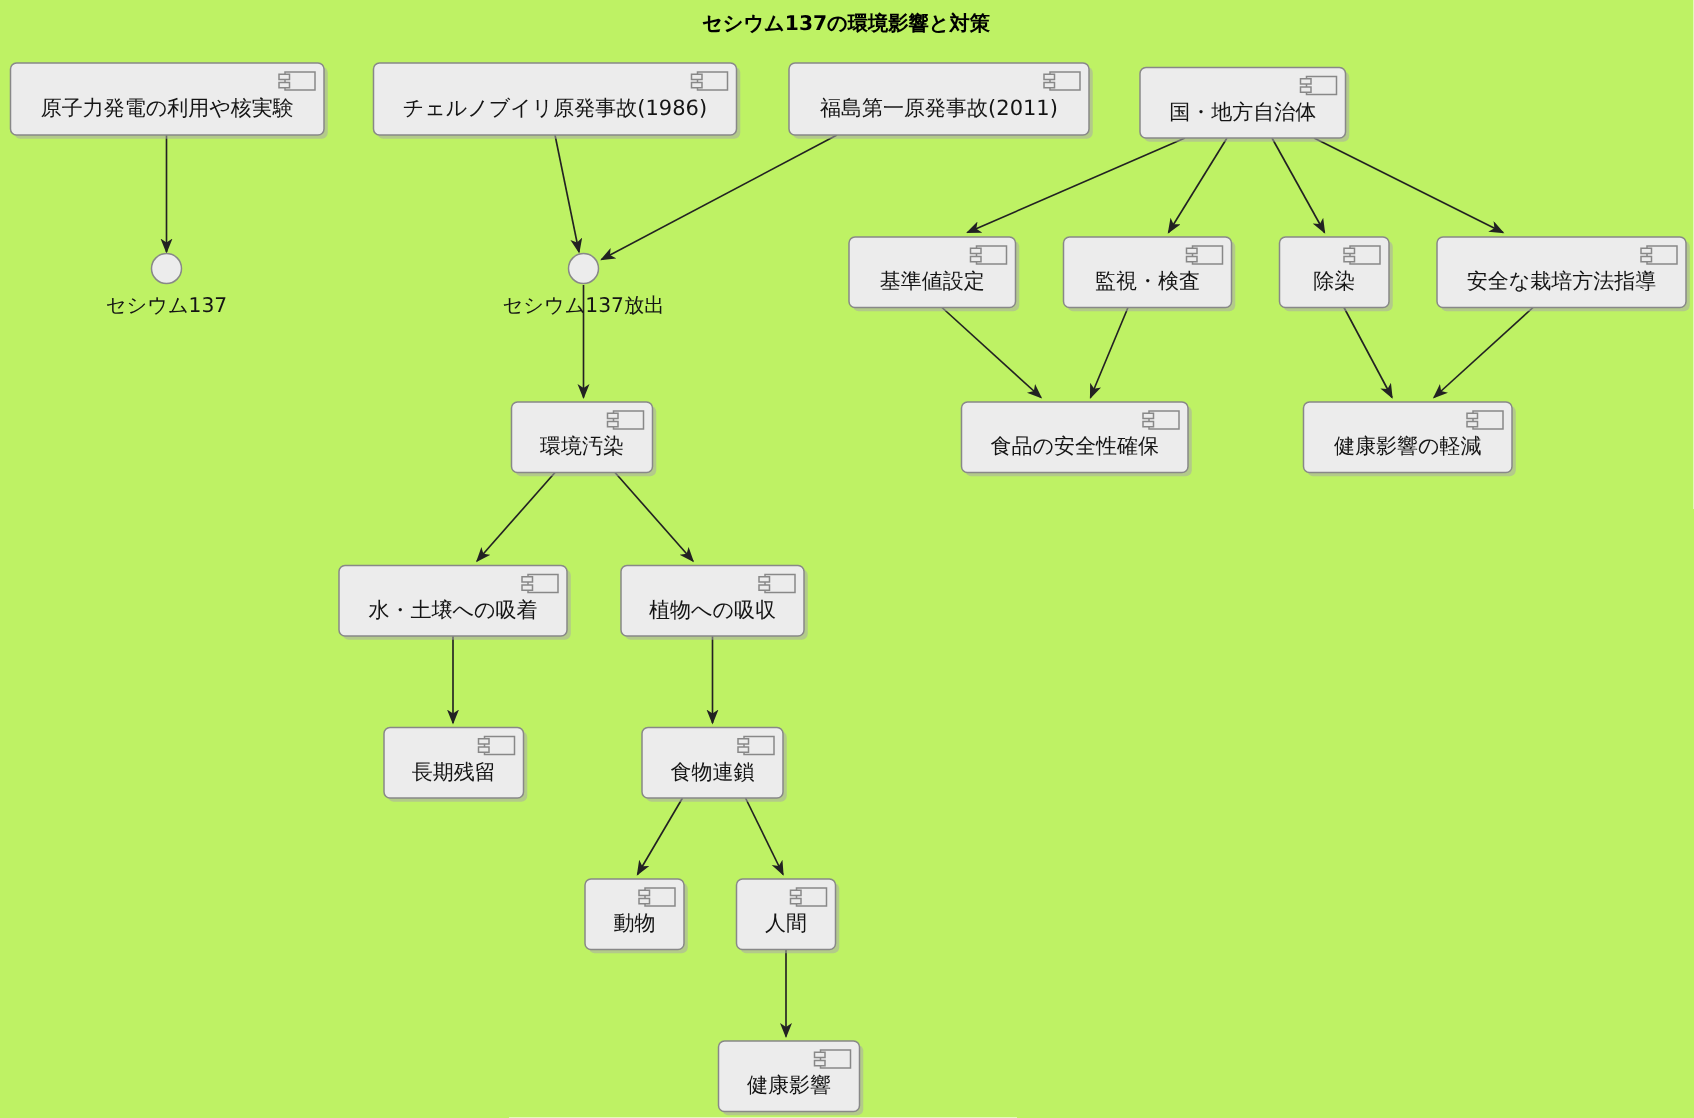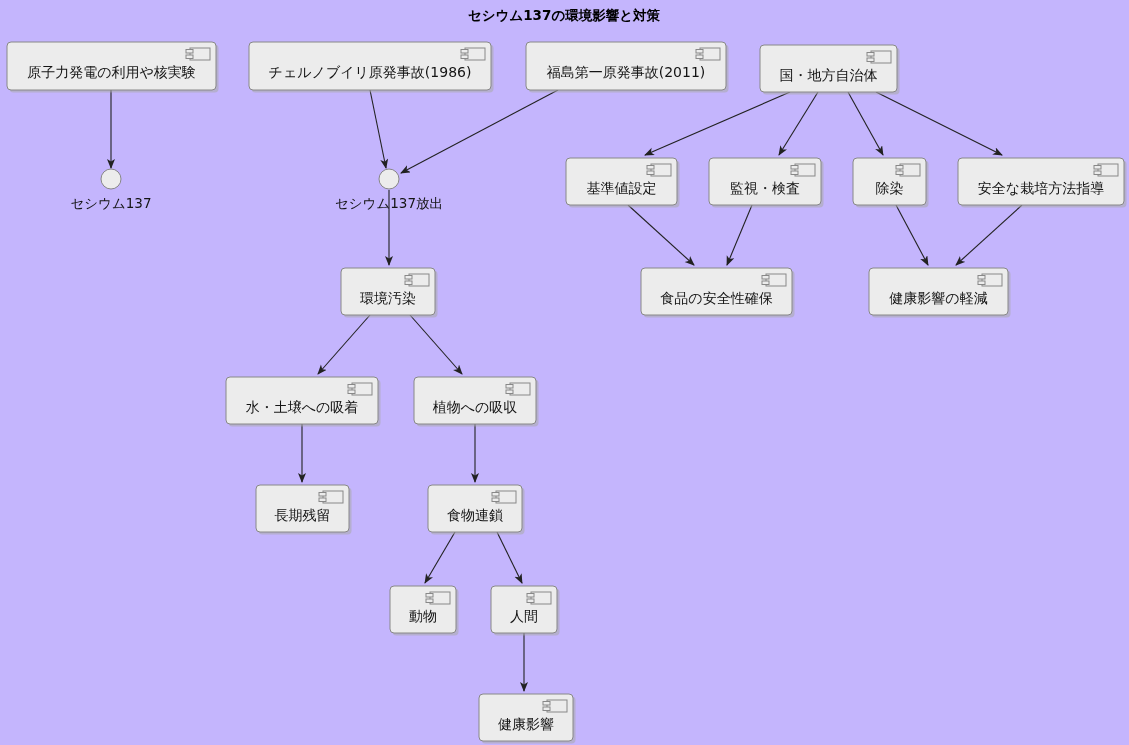--- a/index.html
+++ b/index.html
@@ -11,21 +11,21 @@
   body {
     width: 1129px;
     height: 745px;
     overflow: hidden;
     font-family: "DejaVu Sans", "Liberation Sans", sans-serif;
   }
   #diagram-root {
     position: relative;
     width: 1129px;
     height: 745px;
-    background: #c4b5fd;
+    background: #bef264;
   }
   svg.diagram-canvas {
     position: absolute;
     top: 0;
     left: 0;
     width: 1129px;
     height: 745px;
     display: block;
   }
   .node-box {

